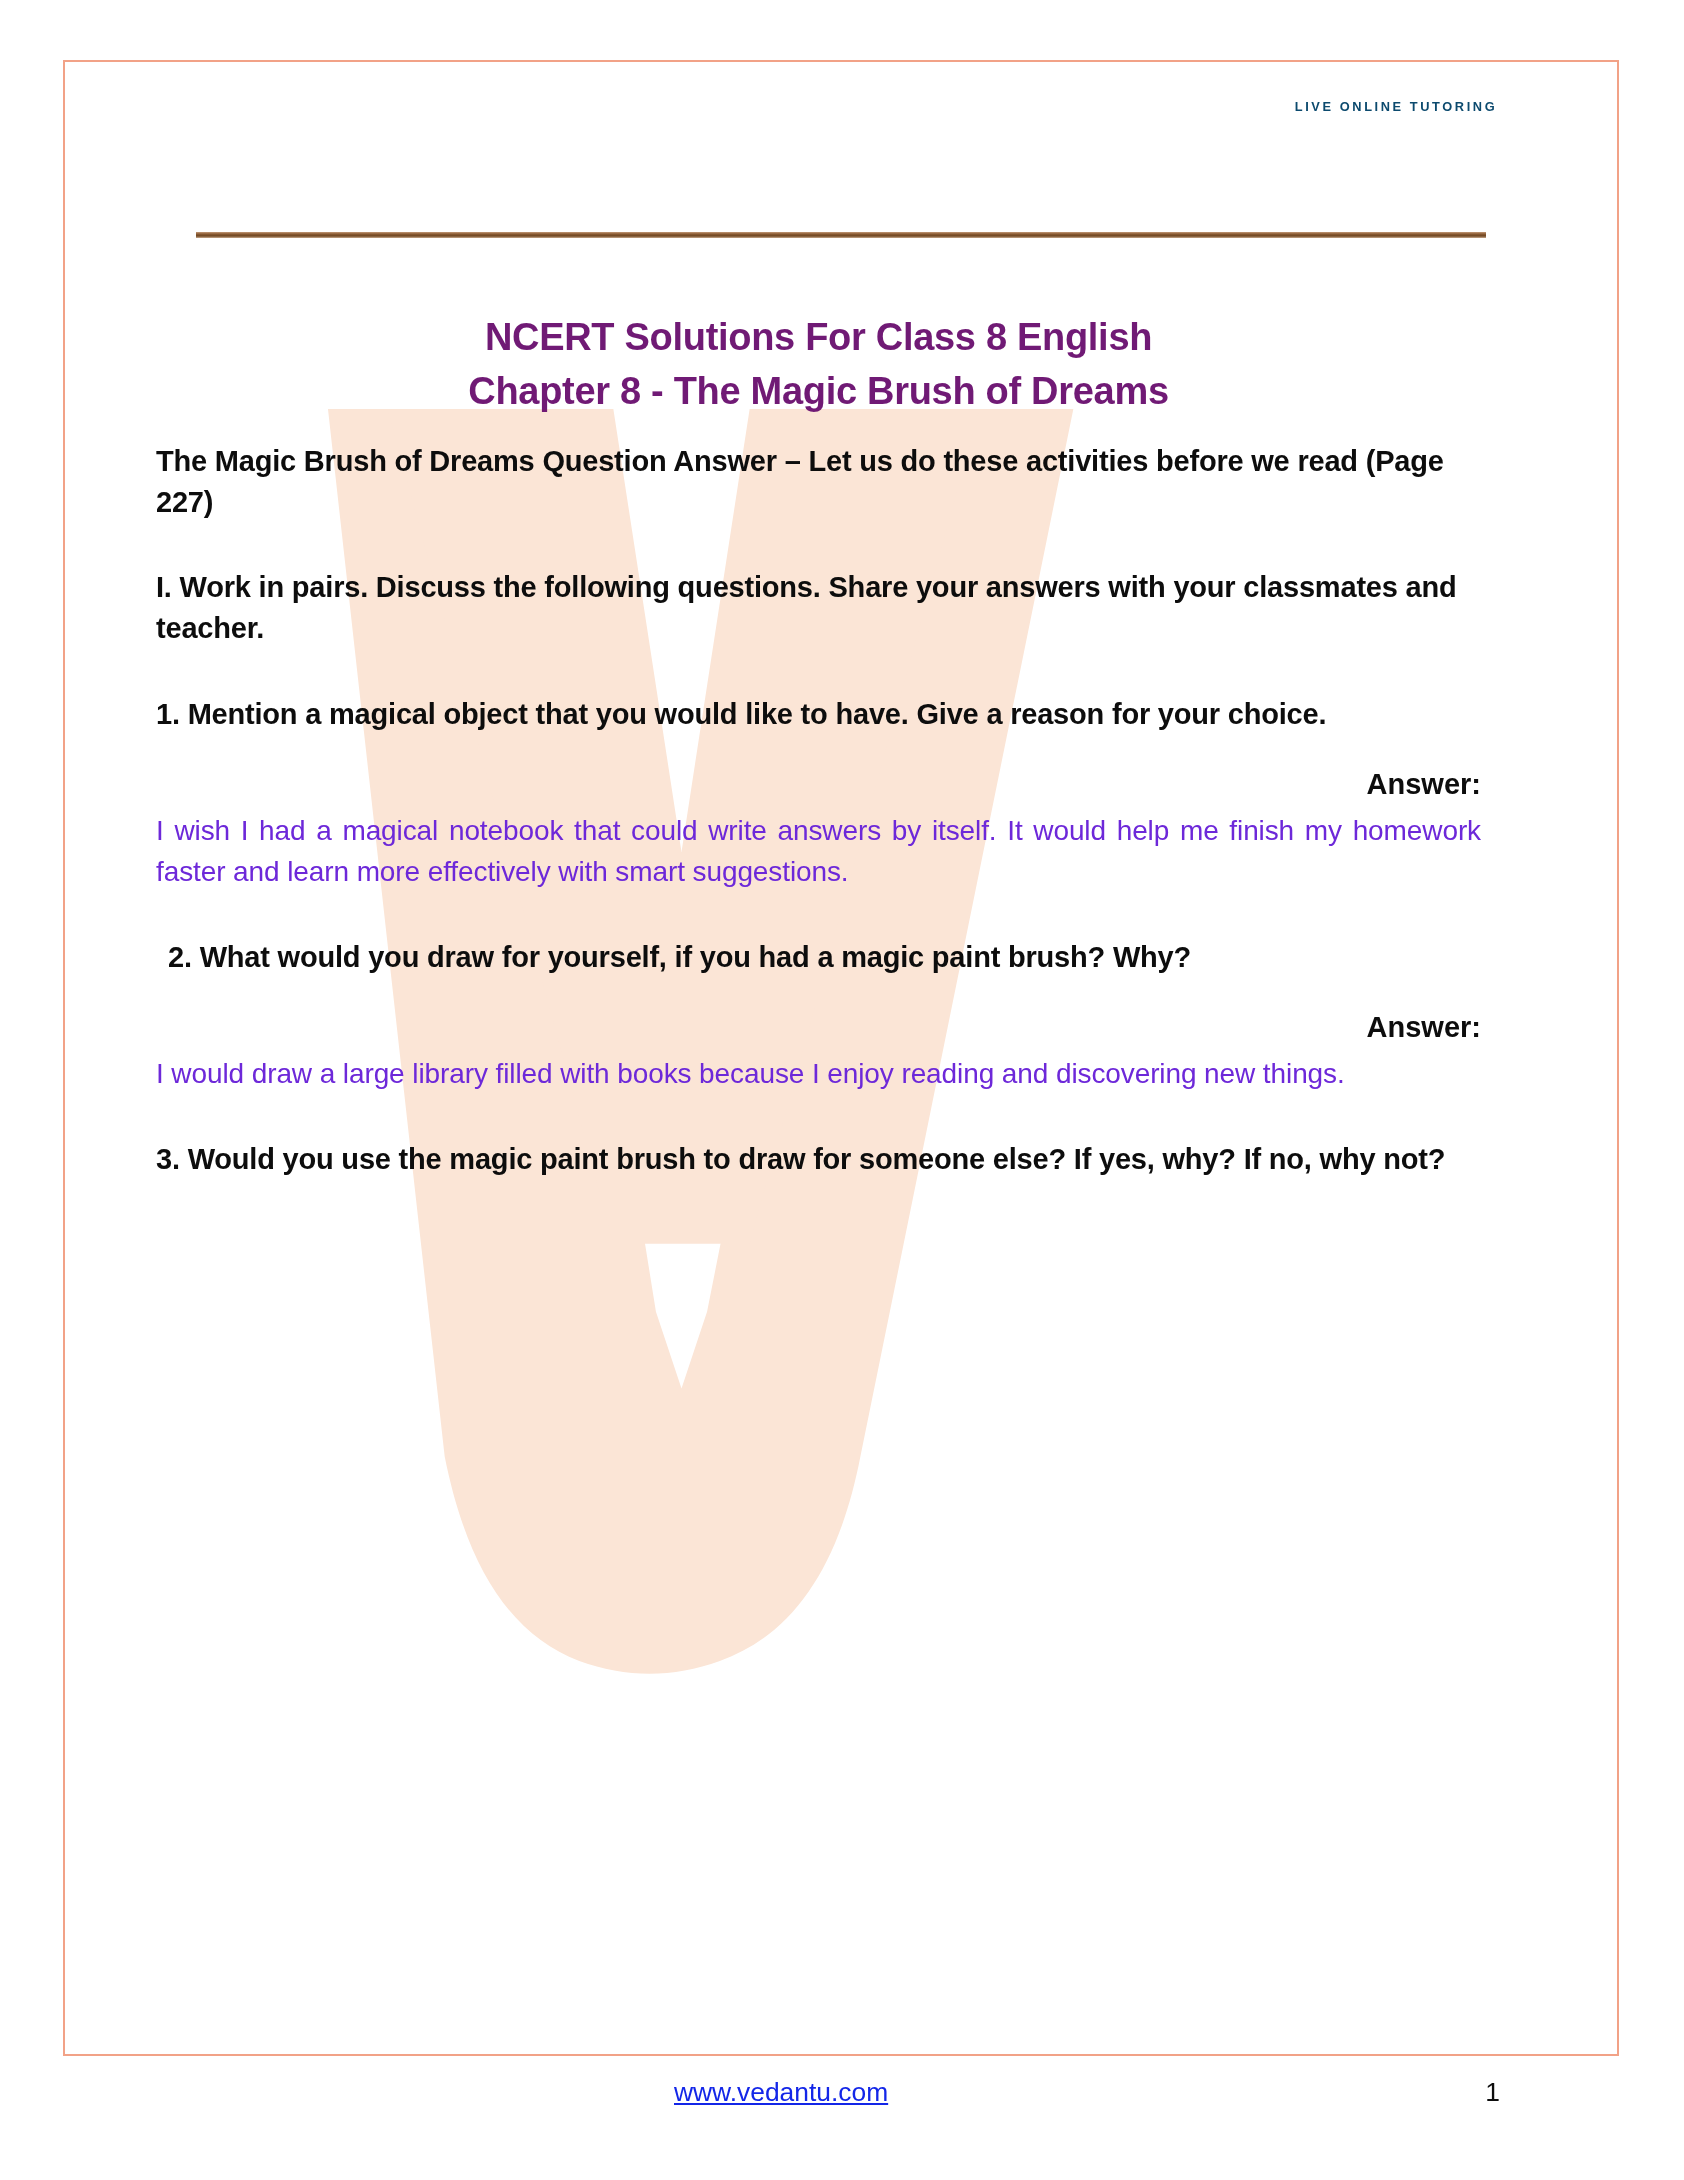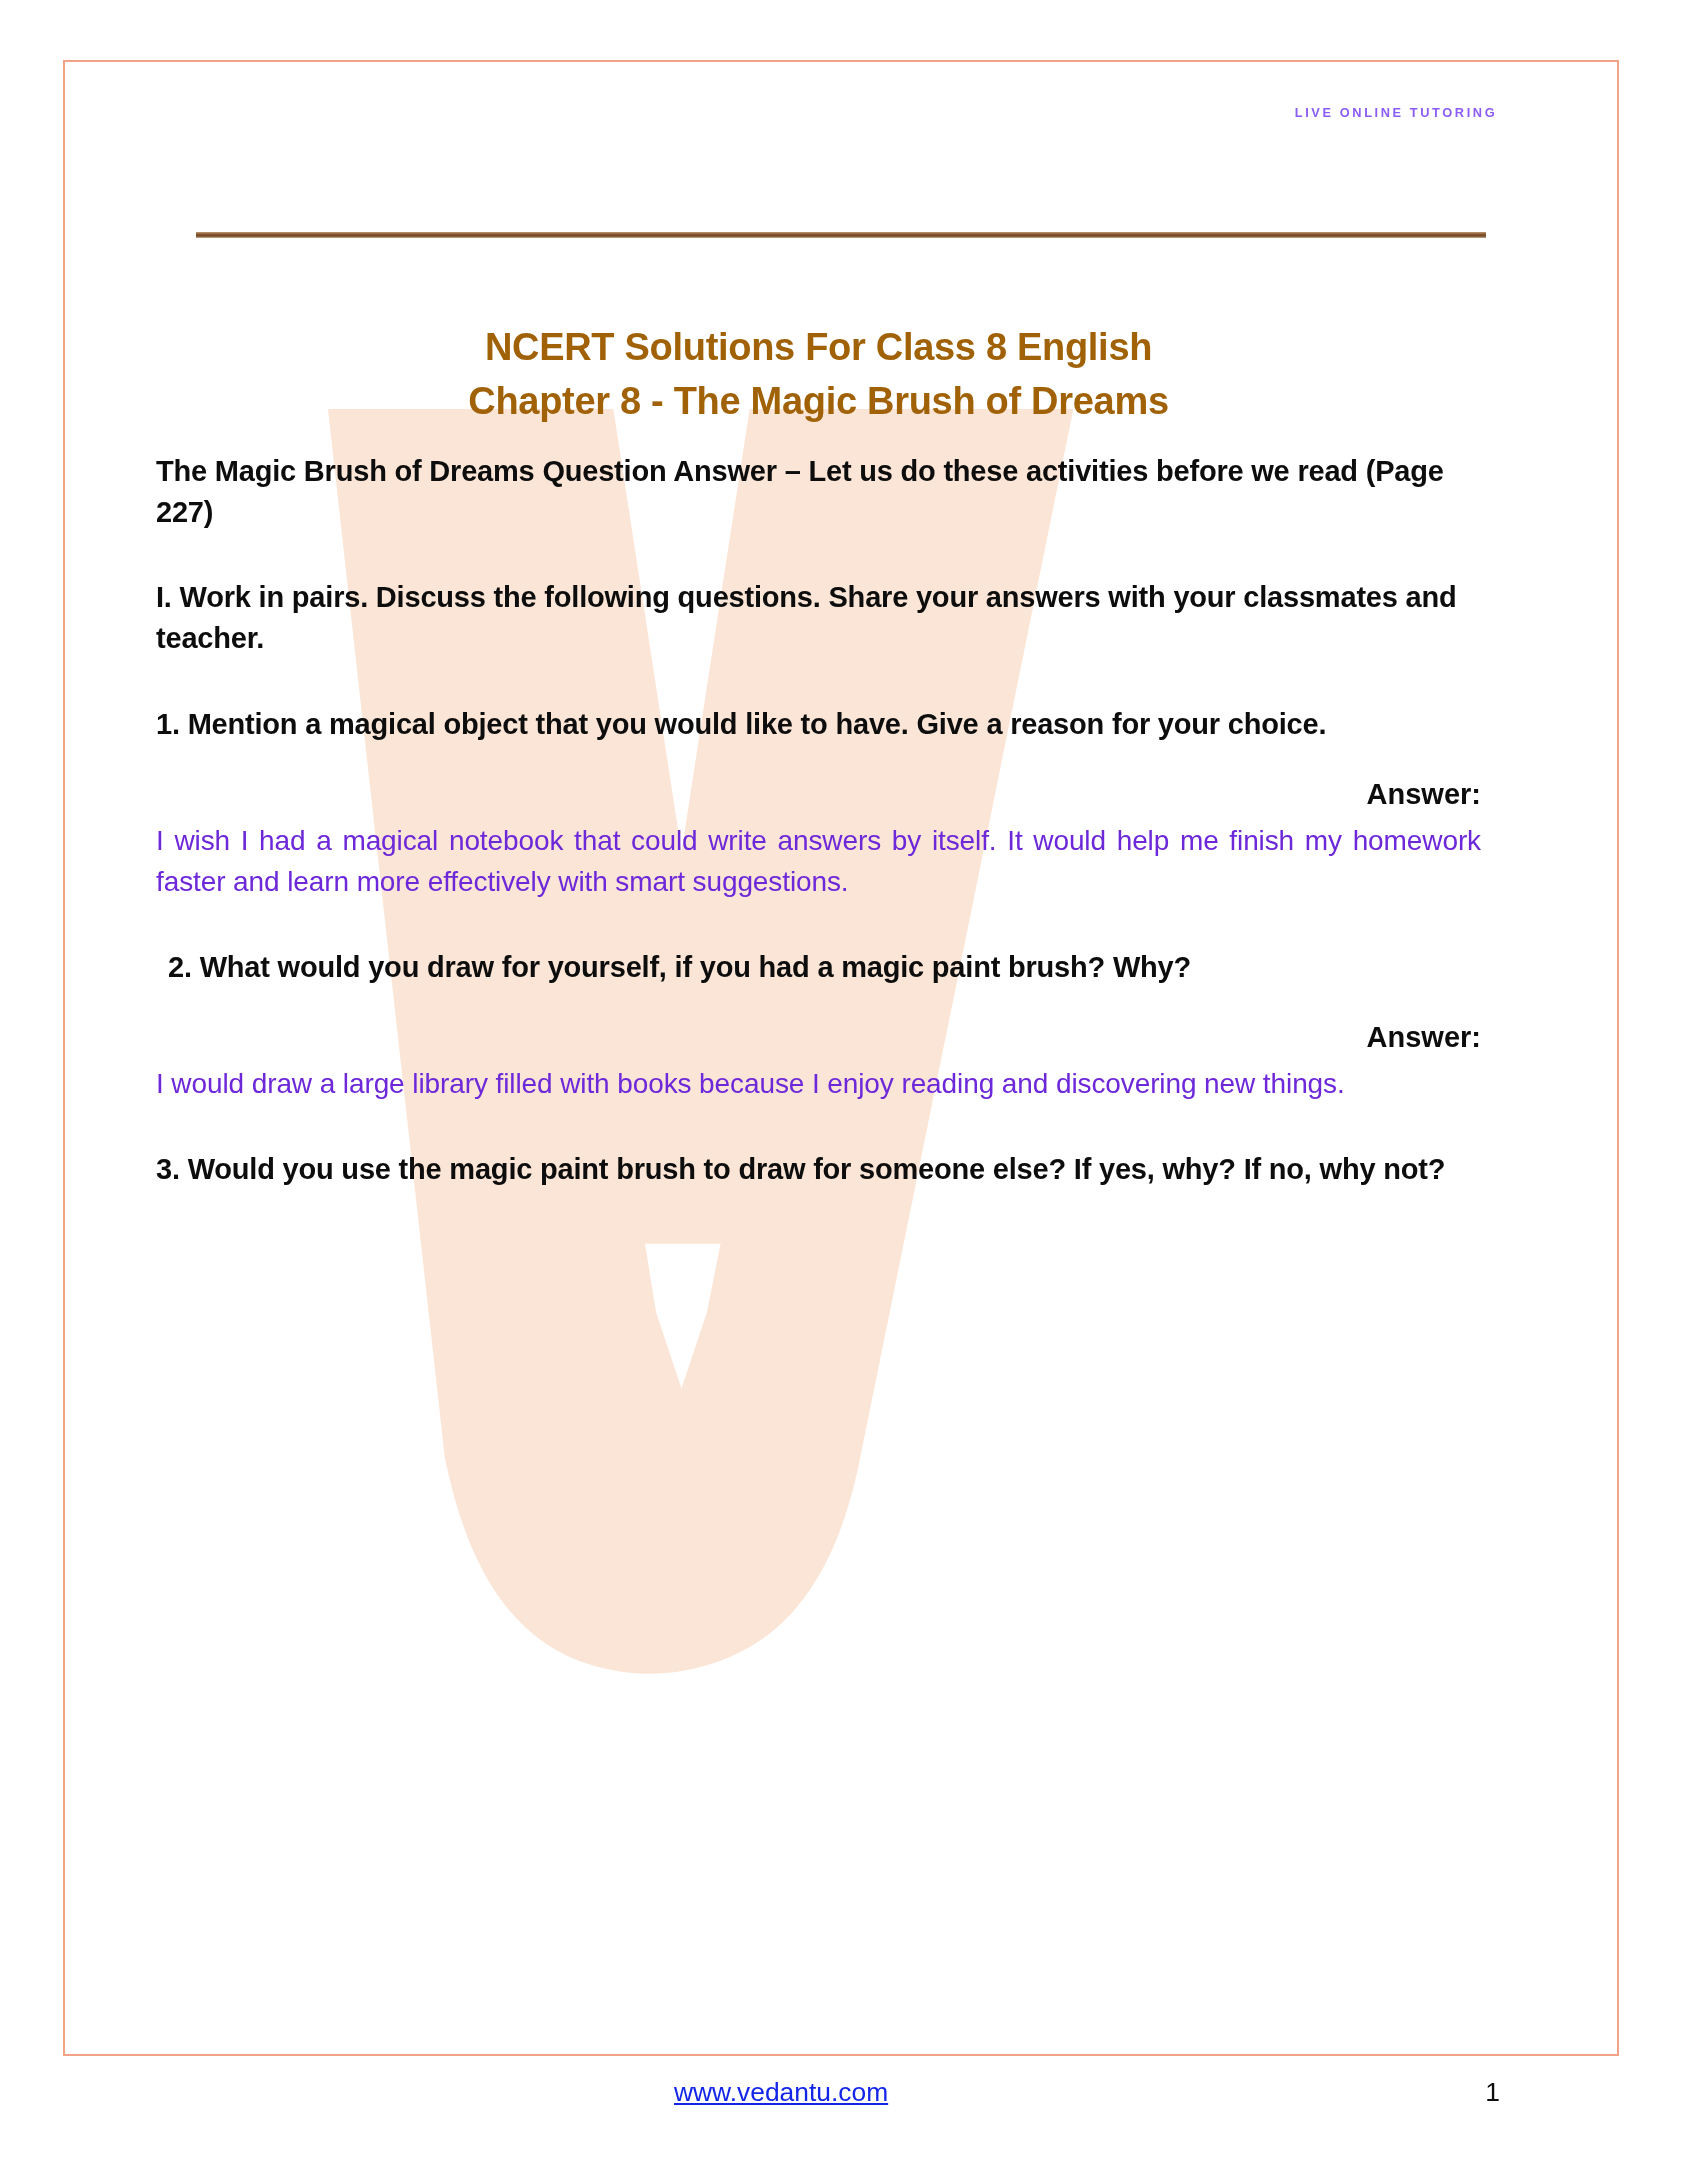--- a/index.html
+++ b/index.html
@@ -66,26 +66,26 @@
     font-family: "DejaVu Serif", serif;
     font-style: italic;
     font-weight: bold;
     font-size: 58px;
     line-height: 1;
     color: #ee6d3a;
     letter-spacing: -0.9px;
     white-space: nowrap;
   }
   .logo-tagline {
-    margin-top: 11px;
+    margin-top: 5px;
     font-family: "Liberation Sans", sans-serif;
     font-size: 12.8px;
     font-weight: bold;
     letter-spacing: 2.6px;
-    color: #8b5cf6;
+    color: #0c4a6e;
     white-space: nowrap;
   }
 
   .header-rule {
     position: absolute;
     left: 196px;
     top: 232px;
     width: 1290px;
     height: 6px;
     background: linear-gradient(to bottom, #c39a78 0%, #8a5a32 35%, #6f4723 65%, #c9a98c 100%);
@@ -98,24 +98,24 @@
     left: 156px;
     top: 307px;
     width: 1325px;
     z-index: 4;
   }
 
   .doc-title {
     text-align: center;
     font-size: 38px;
     font-weight: bold;
-    color: #a16207;
+    color: #701a75;
     line-height: 1.42;
     letter-spacing: -0.3px;
-    margin: 14px 0 22px 0;
+    margin: 4px 0 22px 0;
   }
   .doc-title .line { display: block; }
 
   .blk { margin: 0 0 44px 0; }
 
   .bold-para {
     font-size: 29px;
     font-weight: bold;
     color: #0d0d0d;
     line-height: 1.42;

